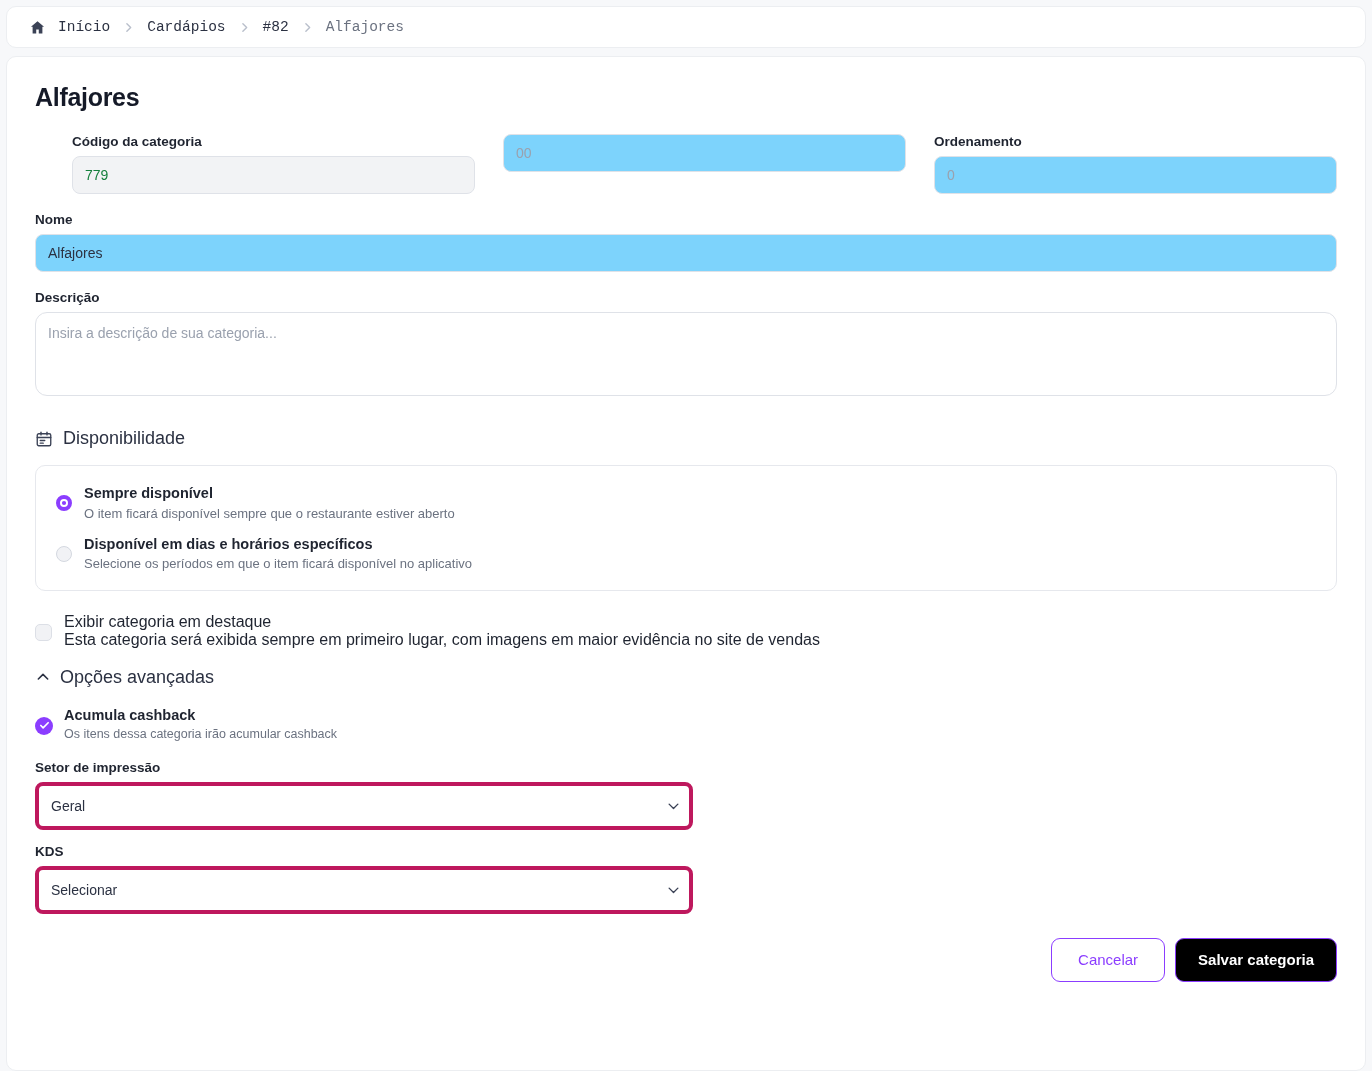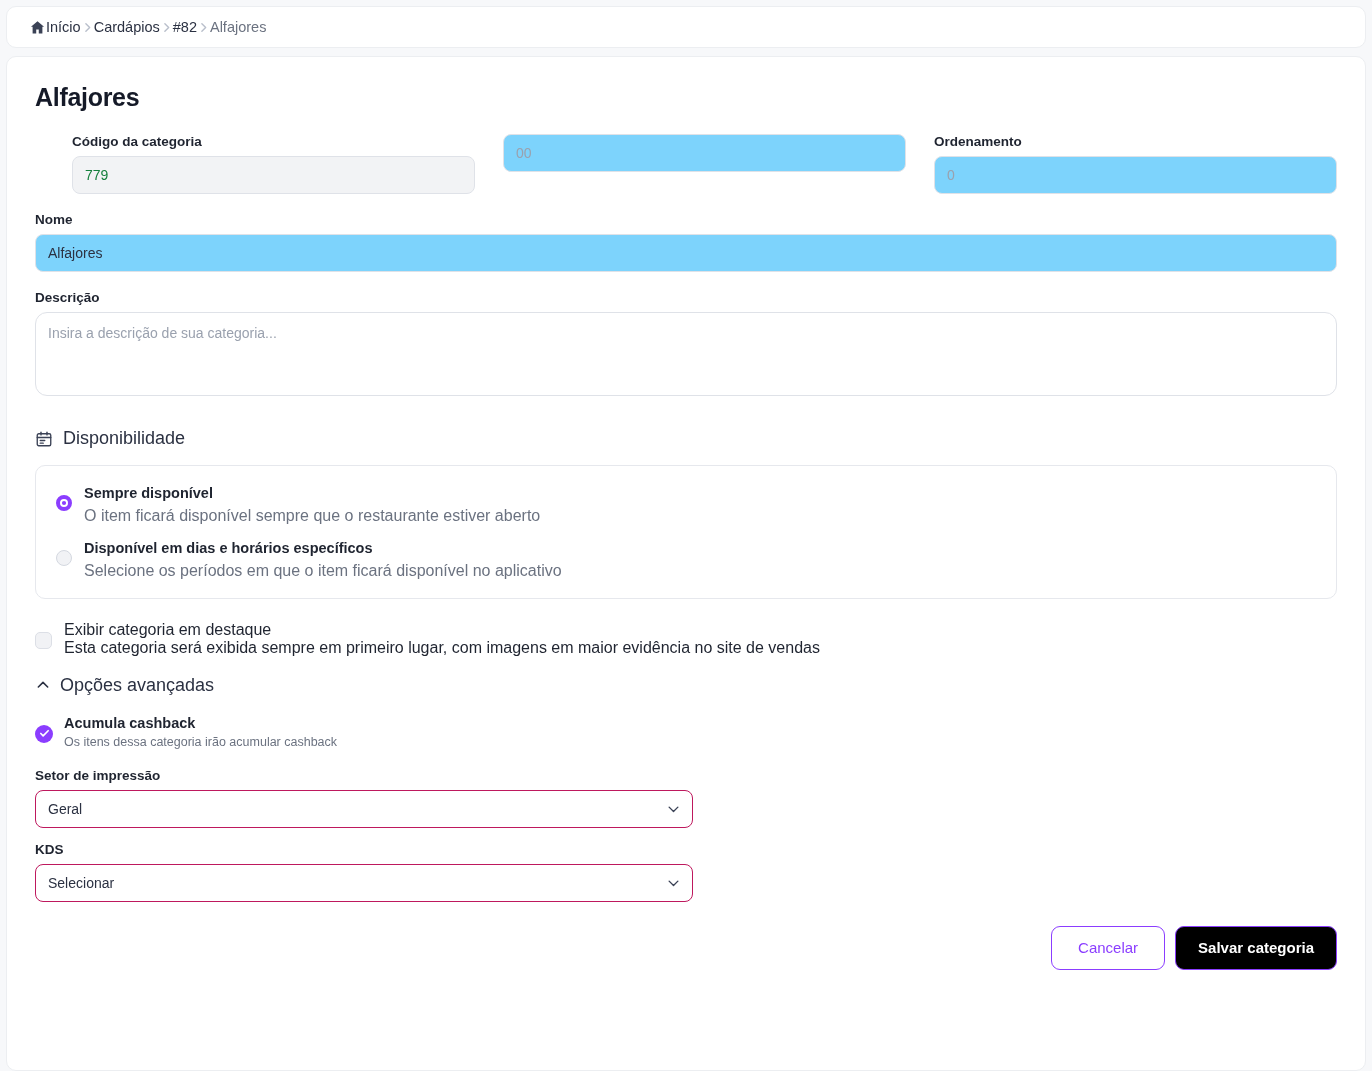--- a/index.html
+++ b/index.html
@@ -27,21 +27,21 @@
   .breadcrumb-card {
     background: #ffffff;
     border: 1px solid #eceef1;
     border-radius: 10px;
     height: 42px;
     display: flex;
     align-items: center;
     padding: 0 22px;
     flex: 0 0 auto;
   }
-  .crumbs { display: flex; align-items: center; gap: 0; }
+  .crumbs { display: flex; align-items: center; gap: 12px; font-family: Liberation Mono, monospace; }
   .home-icon { display: flex; align-items: center; color: #3b4256; }
   .crumb {
     font-size: 14.5px;
     color: #2b3142;
     text-decoration: none;
     font-weight: 400;
     line-height: 1;
   }
   .crumb.current { color: #6b7280; }
   .crumb-sep {
@@ -173,21 +173,21 @@
     transform: scale(0.42);
   }
 
   .opt-text .opt-title {
     font-size: 14.5px;
     font-weight: 700;
     color: #1f2430;
     line-height: 1.35;
   }
   .opt-text .opt-sub {
-    font-size: 16px;
+    font-size: 13px;
     color: #6b7280;
     line-height: 1.4;
     margin-top: 1px;
   }
 
   
   .check-row {
     display: flex;
     gap: 12px;
     align-items: flex-start;
@@ -250,22 +250,22 @@
     color: #6b7280;
     line-height: 1.4;
     margin-top: 1px;
   }
 
   
   .select-block { margin-bottom: 14px; width: 658px; }
   .select-wrap { position: relative; width: 658px; }
   .select {
     width: 100%;
-    height: 38px;
-    border: 1px solid #be185d;
+    height: 48px;
+    border: 4px solid #be185d;
     border-radius: 8px;
     background: #ffffff;
     padding: 0 34px 0 12px;
     font-size: 14px;
     font-family: "Liberation Sans", sans-serif;
     color: #2b3142;
     appearance: none;
     -webkit-appearance: none;
     outline: none;
   }

